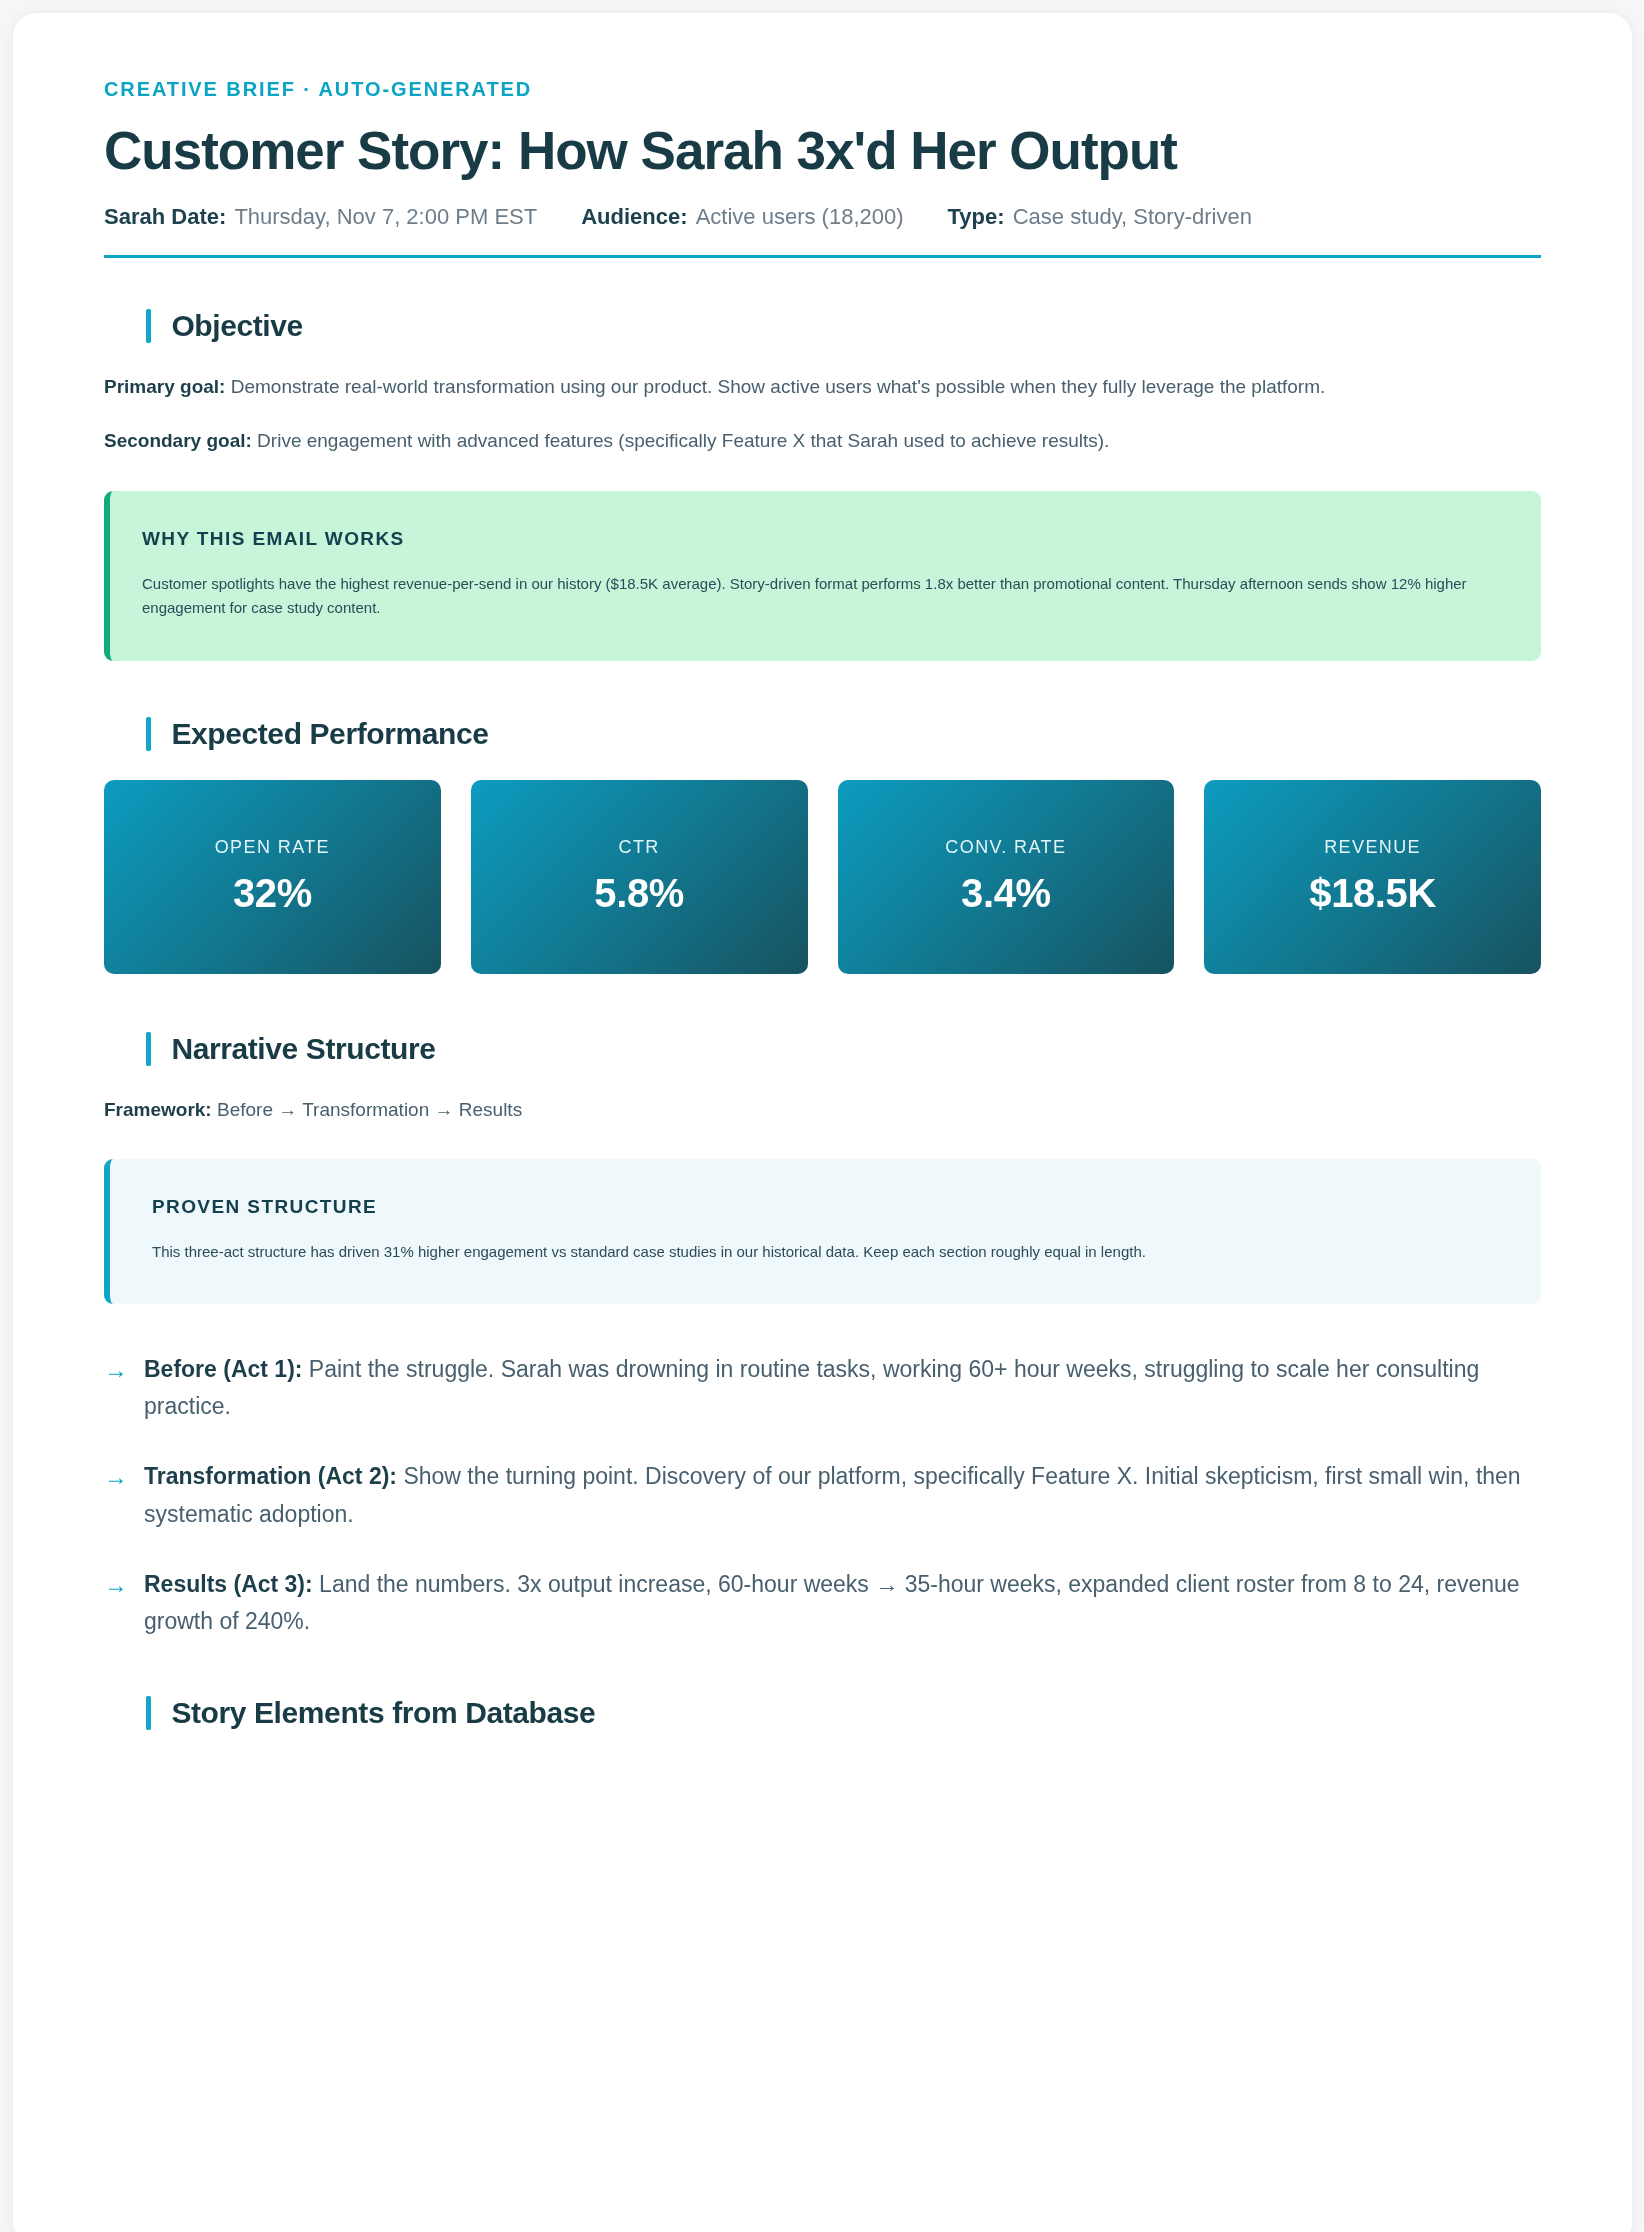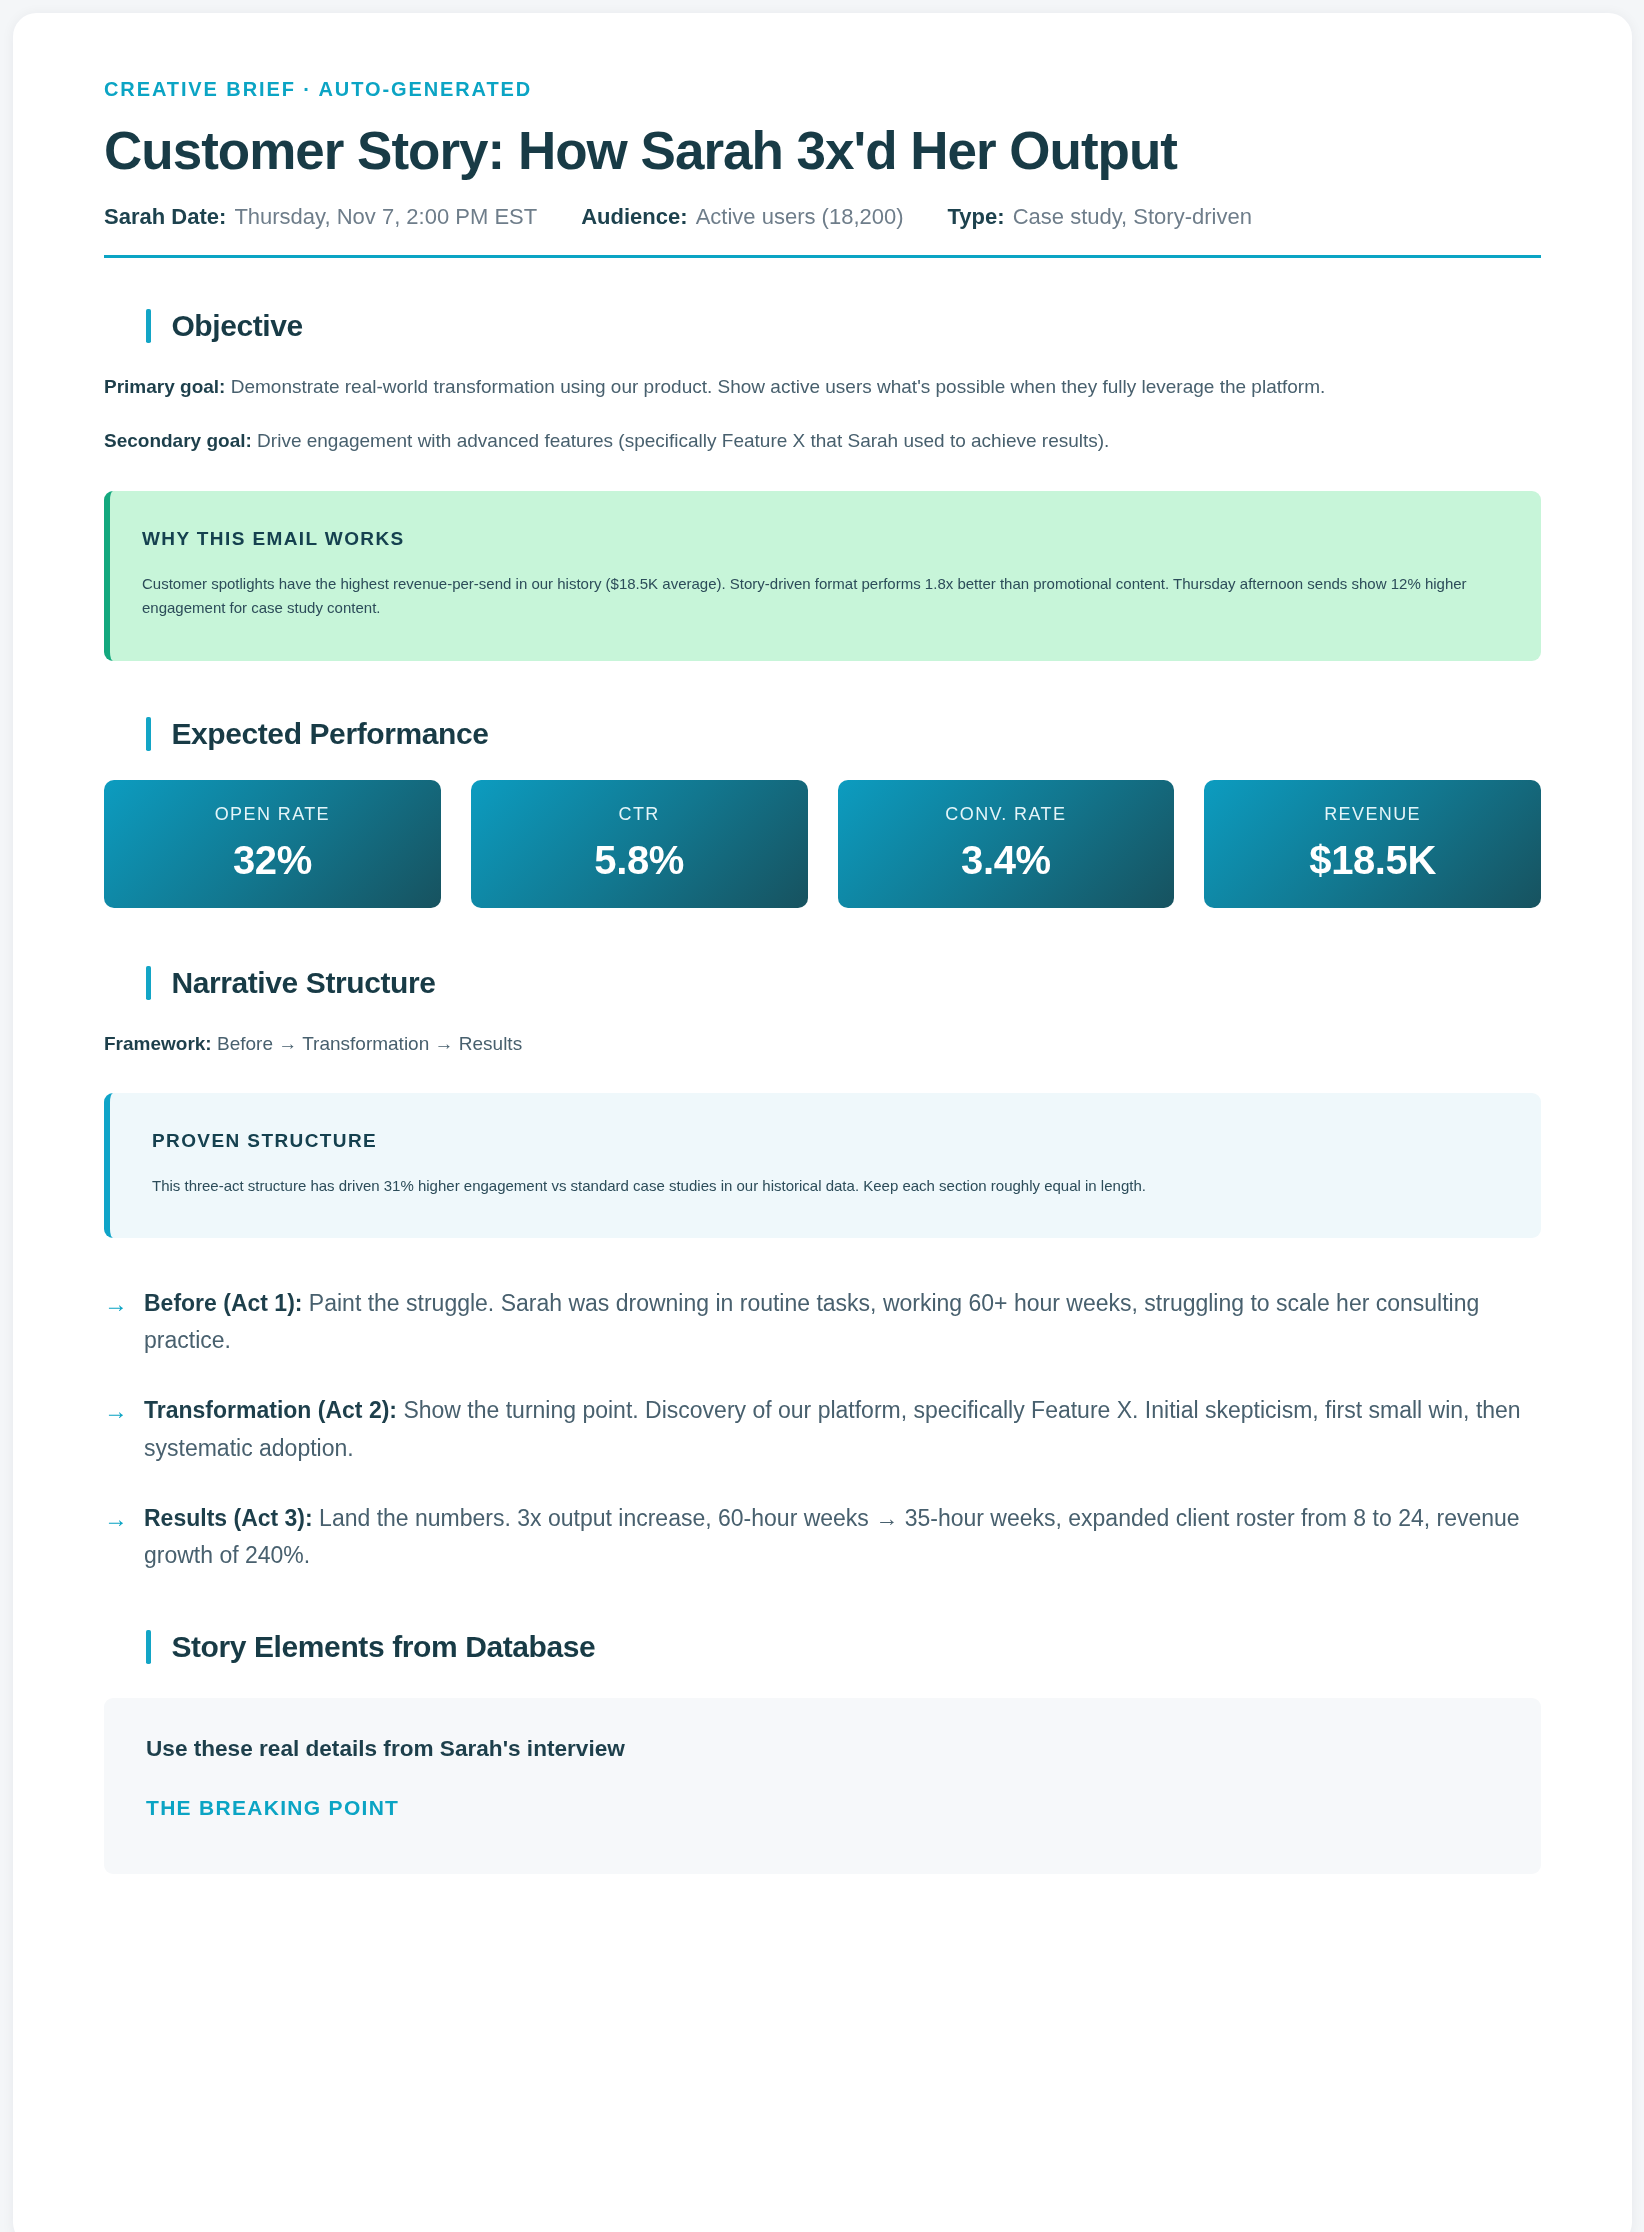--- a/index.html
+++ b/index.html
@@ -137,21 +137,21 @@
   }
 
   
   .metrics {
     display: flex;
     gap: 30px;
     margin: 0 0 58px 0;
   }
   .metric-card {
     flex: 1 1 0;
-    height: 128px;
+    height: 194px;
     border-radius: 10px;
     background: linear-gradient(135deg, #0c9cc0 0%, #12778f 52%, #17525f 100%);
     display: flex;
     flex-direction: column;
     align-items: center;
     justify-content: center;
     color: #ffffff;
   }
   .metric-label {
     font-size: 18px;
@@ -293,21 +293,17 @@
           <span class="act-text"><strong>Results (Act 3):</strong><span> Land the numbers. 3x output increase, 60-hour weeks → 35-hour weeks, expanded client roster from 8 to 24, revenue growth of 240%.</span></span>
         </div>
       </div>
     </section>
 
     <section class="spacer-top-section">
       <div class="section-head">
         <span class="section-bar"></span>
         <span class="section-title">Story Elements from Database</span>
       </div>
-      <div class="story-panel">
-        <div class="story-panel-title">Use these real details from Sarah's interview</div>
-        <div class="story-entry-label">THE BREAKING POINT</div>
-      </div>
     </section>
 
   </div>
 </div>
 
 
 </body></html>

